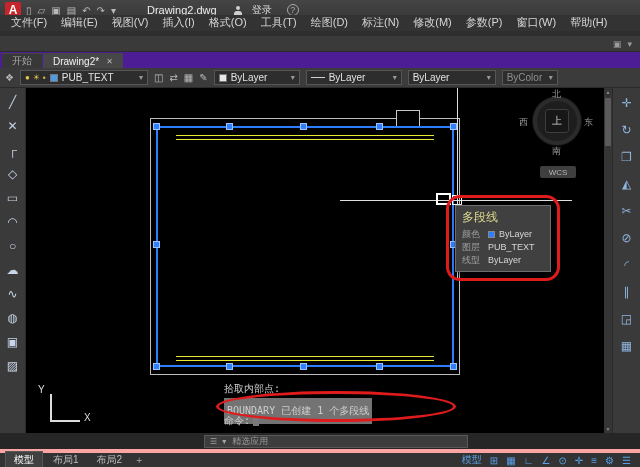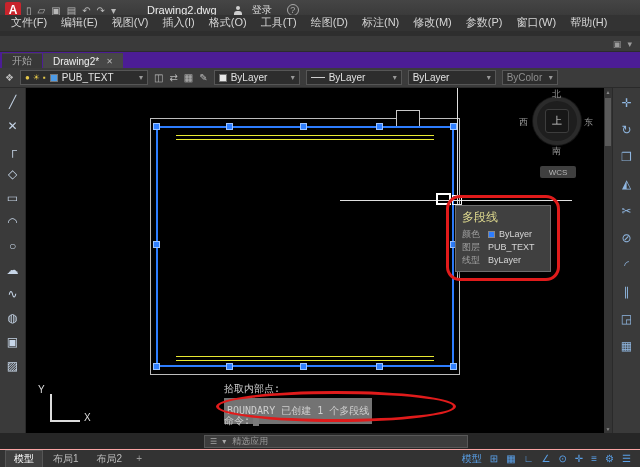--- a/index.html
+++ b/index.html
@@ -116,21 +116,21 @@
 
   
   .cmdrow { position:absolute; left:0; top:433px; width:100%; height:16px; background:#262626;
             display:flex; align-items:center; }
   .cmdbar { margin-left:204px; width:264px; height:13px; background:#3d3d3d; border:1px solid #585858;
             display:flex; align-items:center; gap:6px; padding:0 5px; font-size:9px; color:#9a9a9a; }
   .cmdbar .cicon { font-size:8px; color:#a8a8a8; }
 
   
   .statusbar { position:absolute; left:0; top:449px; width:100%; height:18px; background:#333;
-               display:flex; align-items:center; padding:0 5px; gap:2px; border-top:1px solid #fca5a5; }
+               display:flex; align-items:center; padding:0 5px; gap:2px; border-top:4px solid #fca5a5; }
   .ltab { padding:1px 8px; font-size:10px; color:#bdbdbd; white-space:nowrap; }
   .ltab.active { background:#404040; color:#fff; border:1px solid #565656; }
   .newlayout { color:#9a9a9a; font-size:10px; padding:0 4px; }
   .status-icons { margin-left:auto; display:flex; gap:8px; align-items:center; color:#5aa0e8;
                   font-size:11px; padding-right:4px; }
   .status-icons .sicon { font-size:10px; }
 </style>
 </head>
 <body>
 

